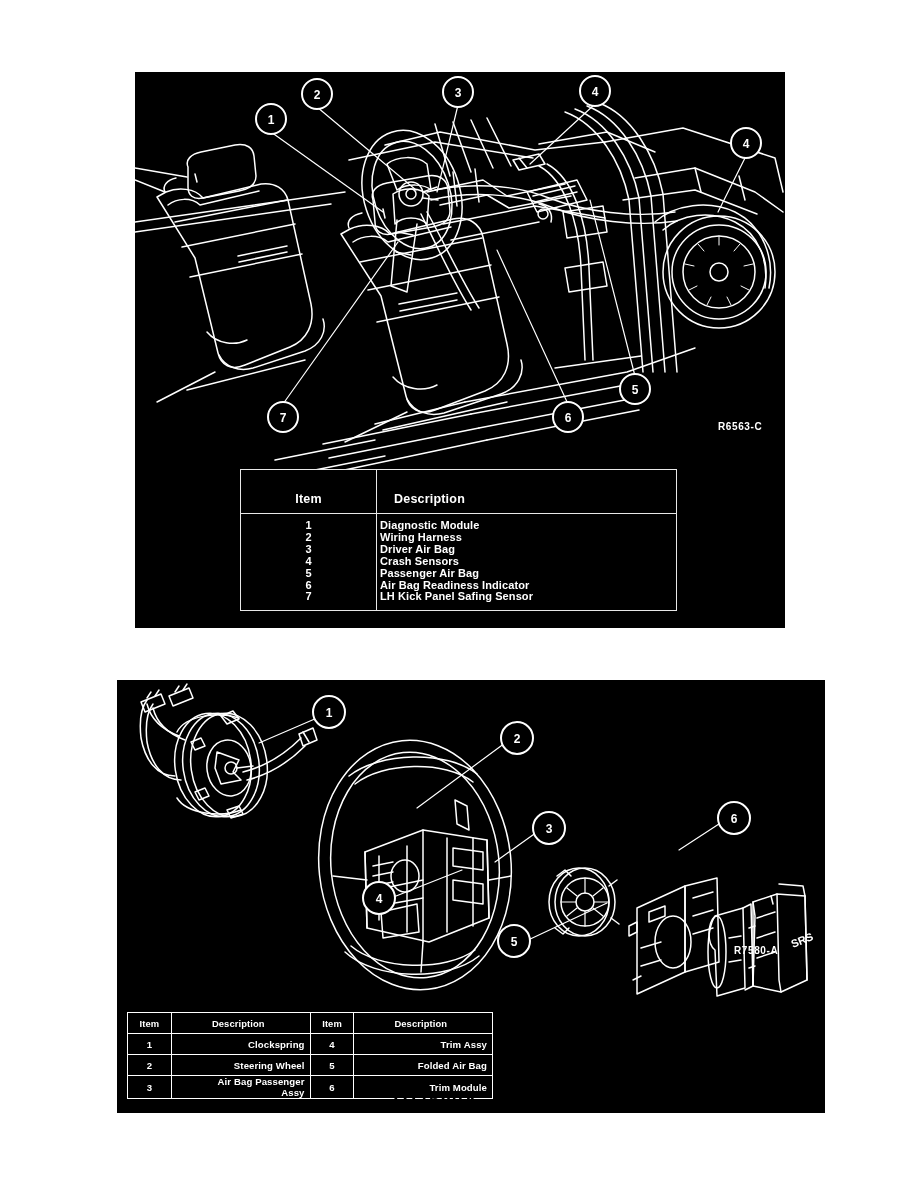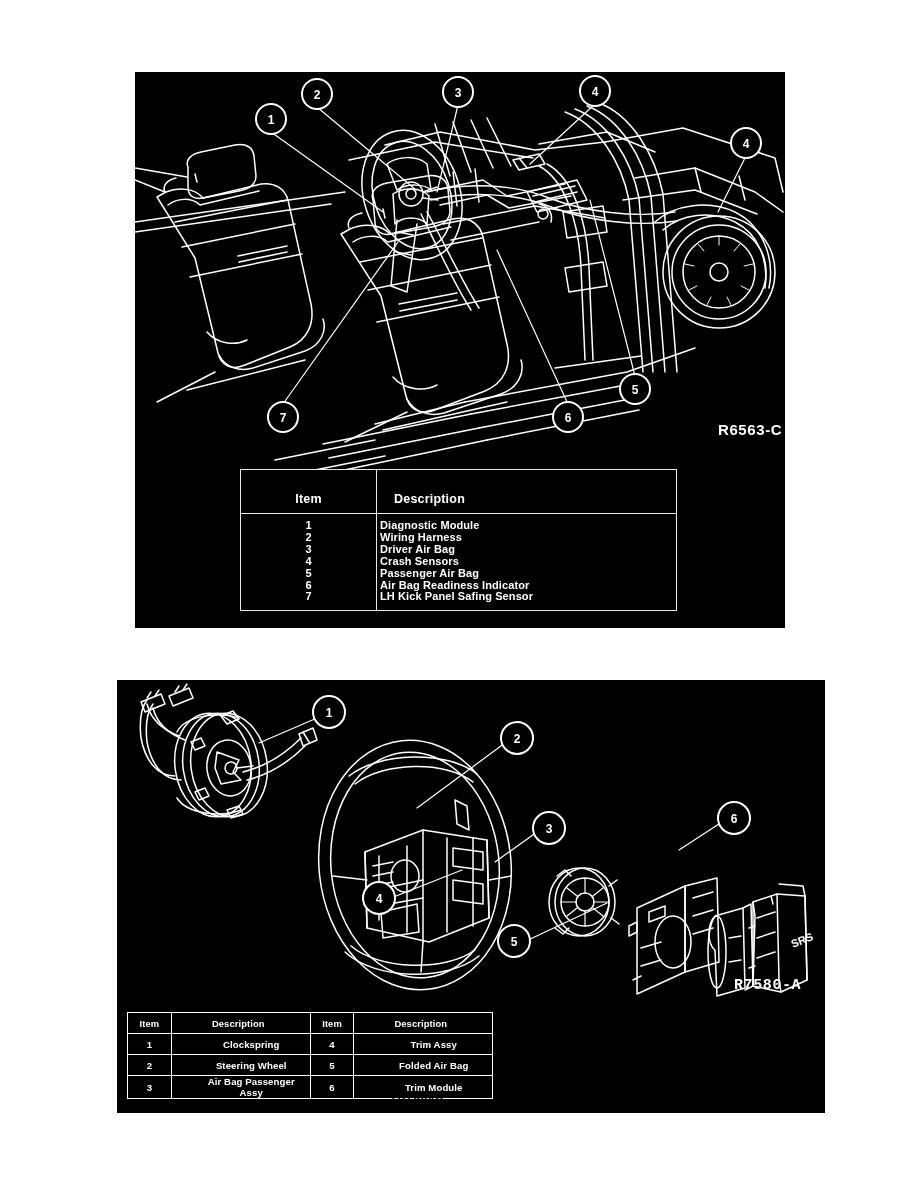--- a/index.html
+++ b/index.html
@@ -7,25 +7,25 @@
   body { font-family:"Liberation Sans", sans-serif; position:relative; overflow:hidden; }
 
   .panel { position:absolute; background:#000000; }
   #panel-top    { left:135px; top:72px;  width:650px; height:556px; }
   #panel-bottom { left:117px; top:680px; width:708px; height:433px; }
 
   .fig-svg { position:absolute; left:0; top:0; width:100%; height:100%; }
 
   .fig-code {
     position:absolute; color:#ffffff; font-weight:bold;
-    font-size:15px; letter-spacing:.6px;
+    font-size:10px; letter-spacing:.6px;
     font-family:"Liberation Sans", sans-serif;
   }
   #fig-code-top    { left:583px; top:349px; }
-  #fig-code-bottom { left:617px; top:297px;font-family:Liberation Mono, monospace; }
+  #fig-code-bottom { left:617px; top:265px; }
 
   
   .legend1 {
     position:absolute; left:105px; top:397px; width:437px;
     border-collapse:collapse; color:#fff; background:#000;
   }
   .legend1 td, .legend1 th { border:1px solid #e8e8e8; padding:0; }
   .legend1 .hd {
     height:44px; font-size:12.5px; font-weight:bold;
     letter-spacing:.2px; vertical-align:bottom; padding-bottom:7px;
@@ -37,27 +37,27 @@
   .legend1 .rowline { font-size:11px; font-weight:bold; line-height:11.9px; letter-spacing:.1px; }
 
   
   .legend2 {
     position:absolute; left:127px; top:1012px; width:366px;
     border-collapse:collapse; background:#000; color:#fff;
     font-size:9.6px; font-weight:bold;
   }
   .legend2 td { border:1.3px solid #ffffff; height:21px; padding:0 5px; letter-spacing:.1px; }
   .legend2 .c-item { width:44px; text-align:center; }
-  .legend2 .c-desc { width:139px; text-align:center; padding-left:26px; }
+  .legend2 .c-desc { width:139px; text-align:right; padding-left:26px; }
   .legend2 .hdr td { text-align:center; font-size:9.4px; }
   .legend2 .hdr .c-desc { text-align:center; padding-left:0; }
 
   #tr-code {
     position:absolute; left:390px; top:1090px;
-    color:#000; font-weight:bold; font-size:11px; letter-spacing:1px;
+    color:#000; font-weight:bold; font-size:19px; letter-spacing:1px;
   }
 </style>
 </head>
 <body>
 
 <div class="panel" id="panel-top">
 
   <svg class="fig-svg" viewBox="0 0 650 556">
     <g fill="none" stroke="#ffffff" stroke-width="1.5" stroke-linecap="round" stroke-linejoin="round">
 

